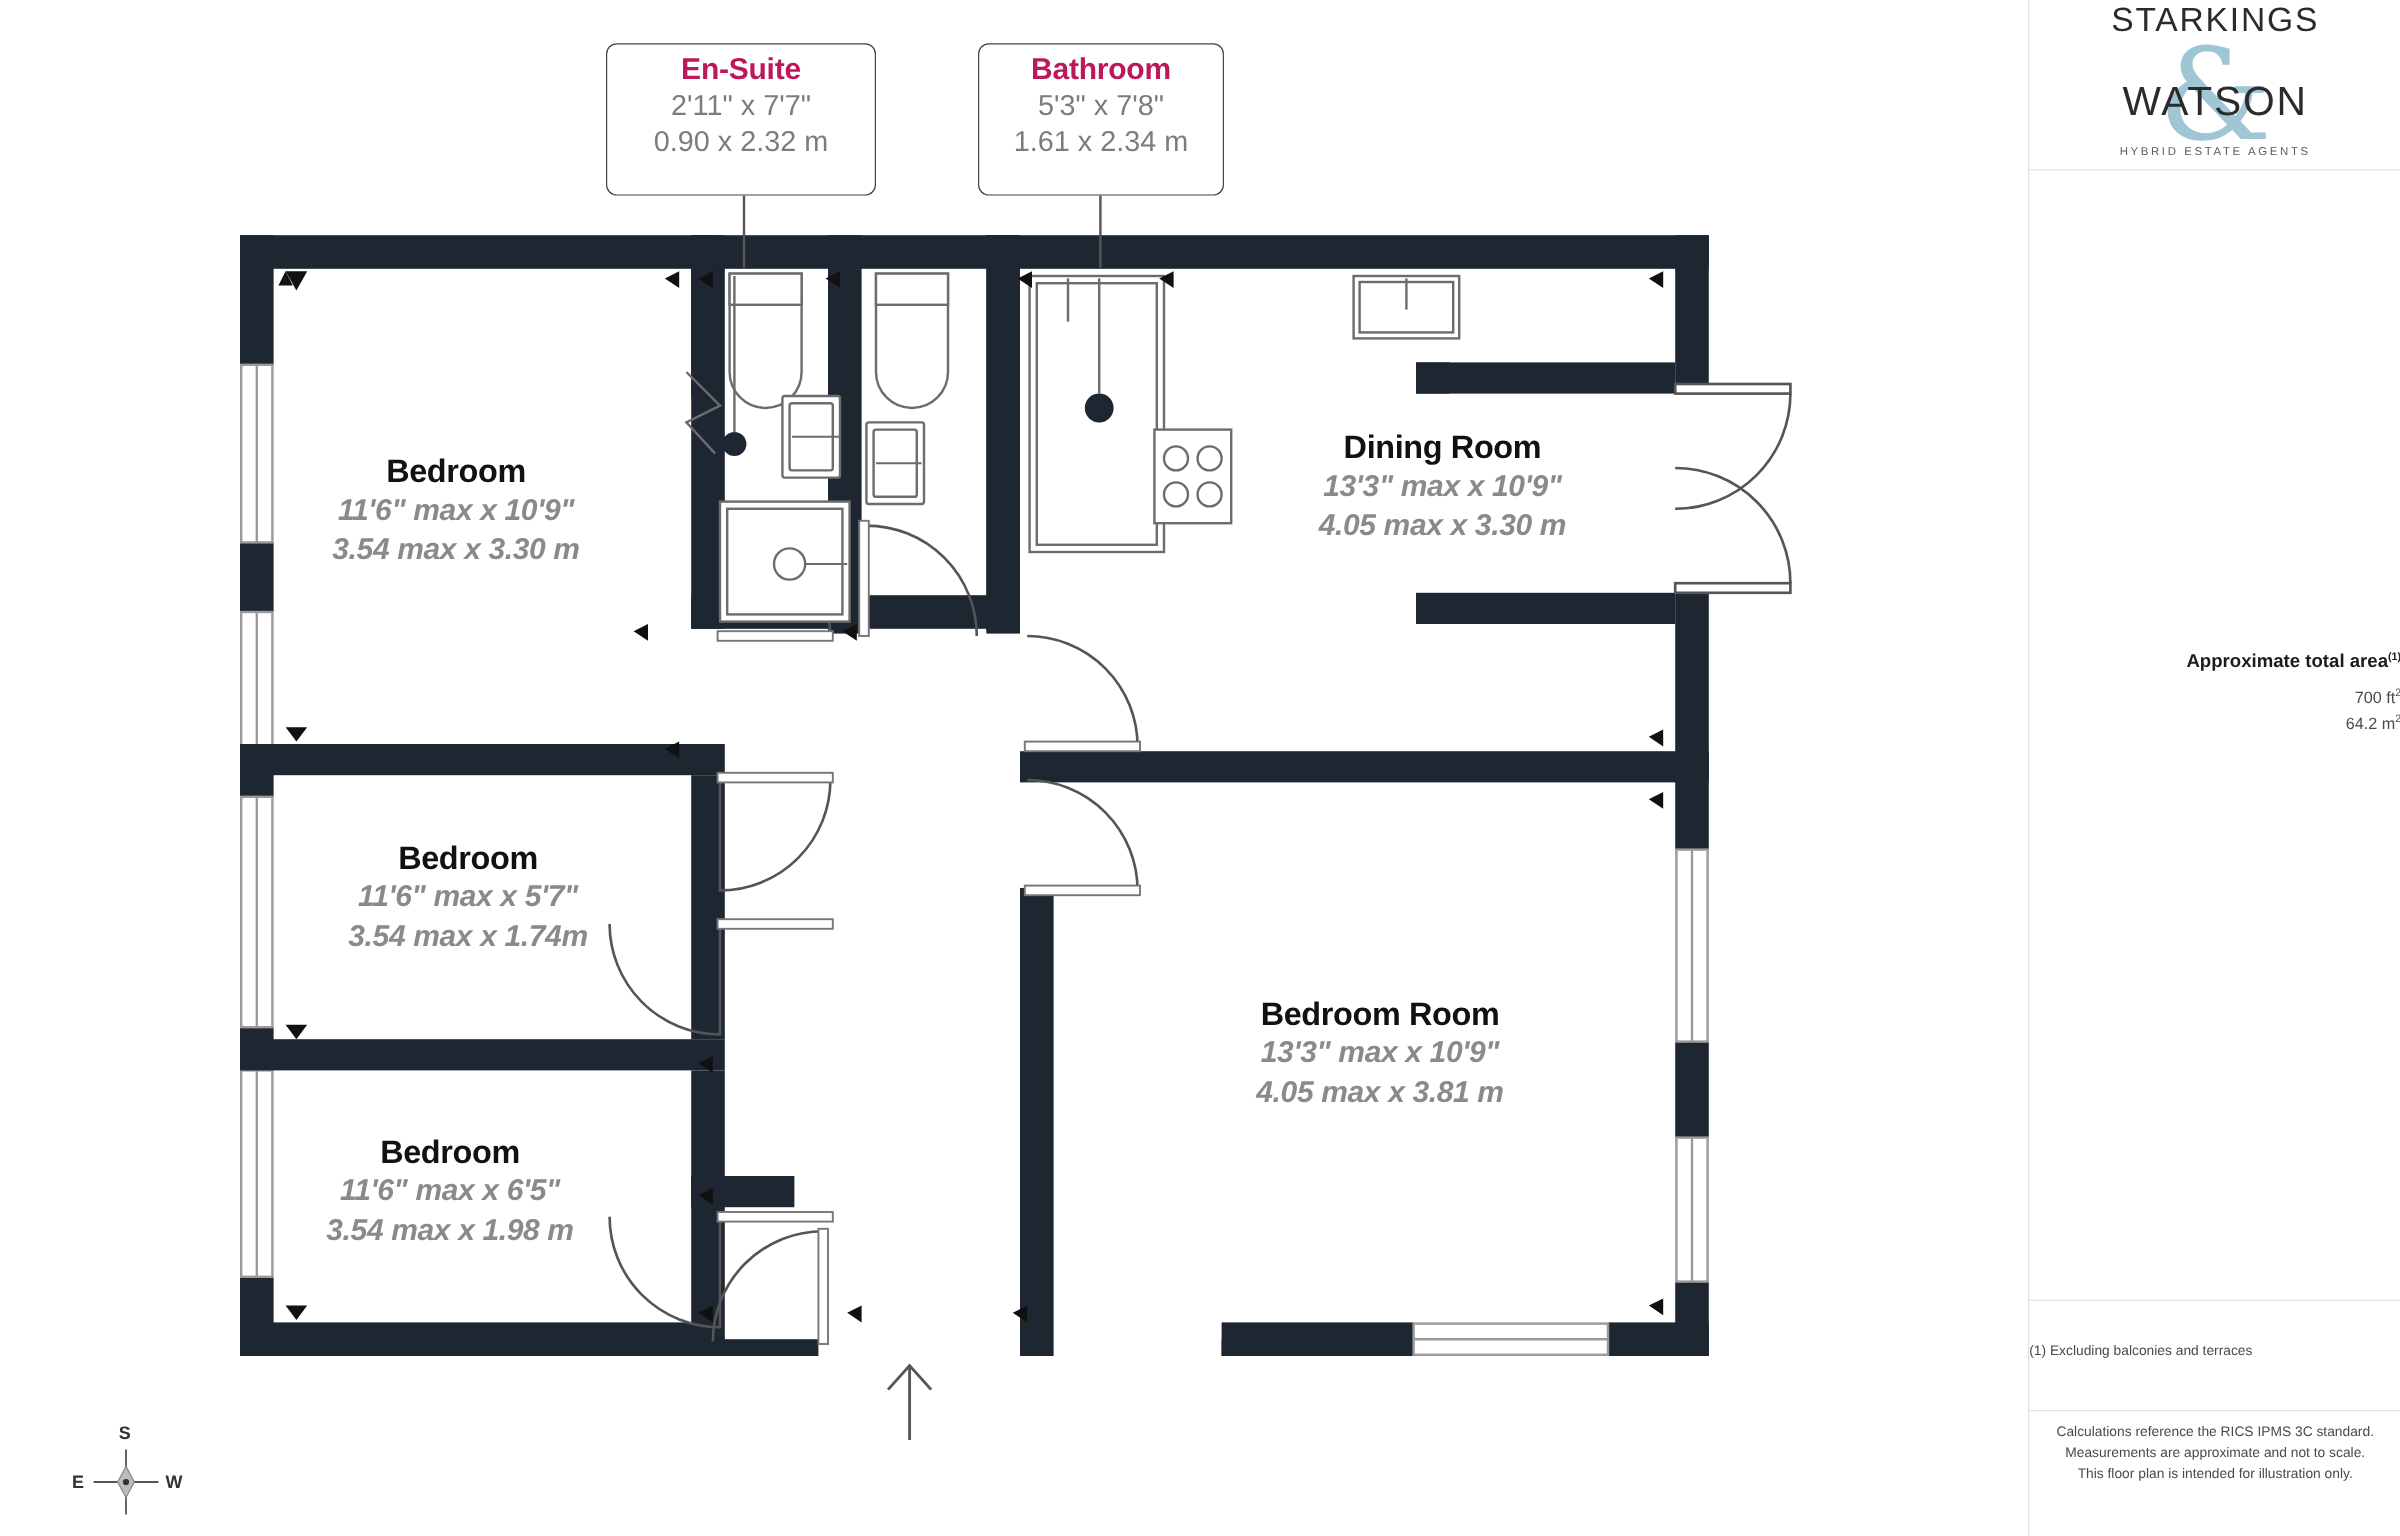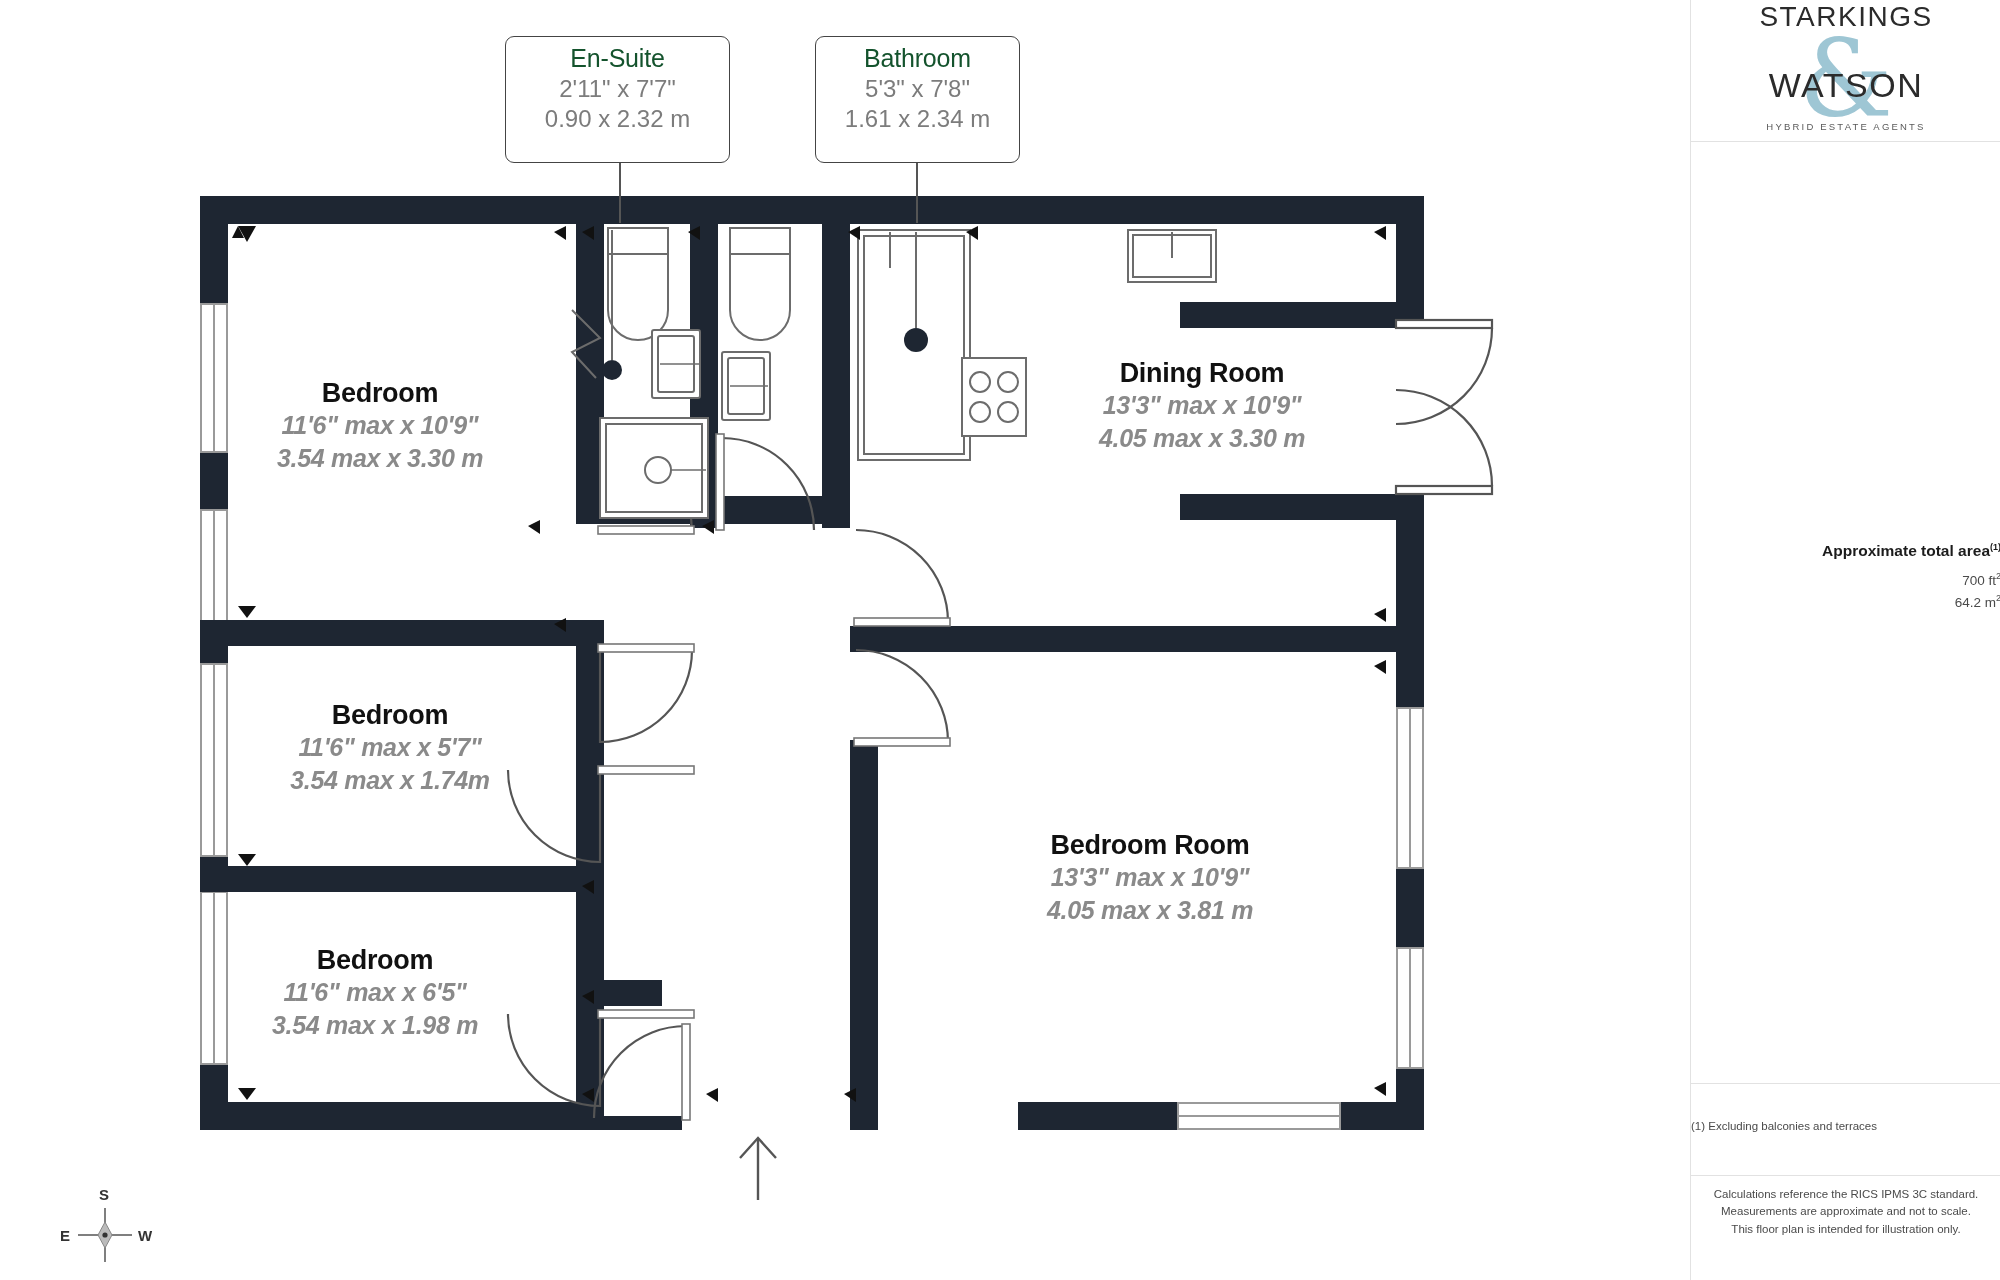--- a/index.html
+++ b/index.html
@@ -130,22 +130,22 @@
     position: absolute;
     border: 1.6px solid #444;
     border-radius: 9px;
     background: #fff;
     text-align: center;
     padding: 6px 10px 8px 10px;
     box-sizing: border-box;
   }
   .callout .c-name {
     font-size: 25px;
-    font-weight: normal;
-    color: #14532d;
+    font-weight: bold;
+    color: #be185d;
     line-height: 1.25;
     letter-spacing: -0.2px;
   }
   .callout .c-dim {
     font-size: 24px;
     color: #7c7c7c;
     line-height: 1.26;
     font-weight: 400;
   }
   #callout-ensuite { left: 505px; top: 36px; width: 225px; height: 127px; }

